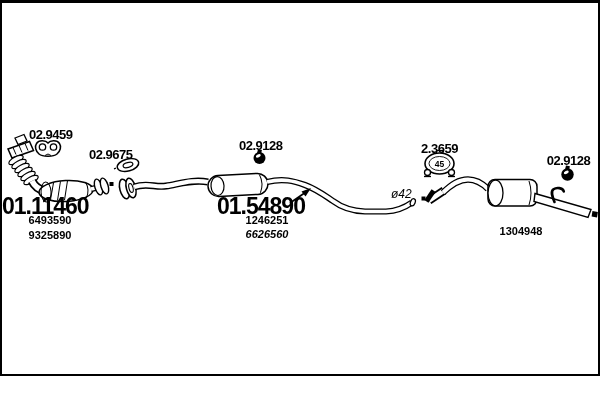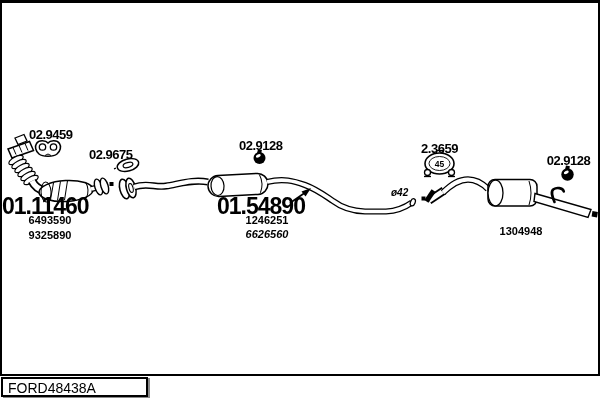--- a/index.html
+++ b/index.html
@@ -19,21 +19,21 @@
   }
   .big{
     position:absolute;font-size:23px;font-weight:bold;letter-spacing:-1px;
     white-space:nowrap;line-height:1.0;
   }
   .sub{
     position:absolute;font-size:11px;font-weight:bold;letter-spacing:0;
     text-align:center;white-space:nowrap;
   }
   .dia{
-    position:absolute;font-size:10px;font-weight:bold;font-style:italic;
+    position:absolute;font-size:12px;font-weight:normal;font-style:italic;
     white-space:nowrap;
     text-align:right;
   }
   #footer-box{
     position:absolute;left:1px;top:377px;width:147px;height:20px;
     box-sizing:border-box;border:2px solid #000;background:#fff;
     box-shadow:2px 1px 0 #8a8a8a;
   }
   #footer-text{
     position:absolute;left:5px;top:1px;font-size:14px;line-height:16px;
@@ -183,16 +183,13 @@
 
     <div class="sub" style="left:19px;top:211px;width:58px;">6493590</div>
     <div class="sub" style="left:19px;top:226px;width:58px;">9325890</div>
     <div class="sub" style="left:236px;top:211px;width:58px;">1246251</div>
     <div class="sub" style="left:236px;top:225px;width:58px;font-style:italic;">6626560</div>
     <div class="sub" style="left:490px;top:222px;width:58px;">1304948</div>
 
     <div class="dia" style="left:389px;top:184px;">ø42</div>
   </div>
 
-  <div id="footer-box">
-    <div id="footer-text">FORD48438A</div>
-  </div>
 </div>
 
 </body></html>

